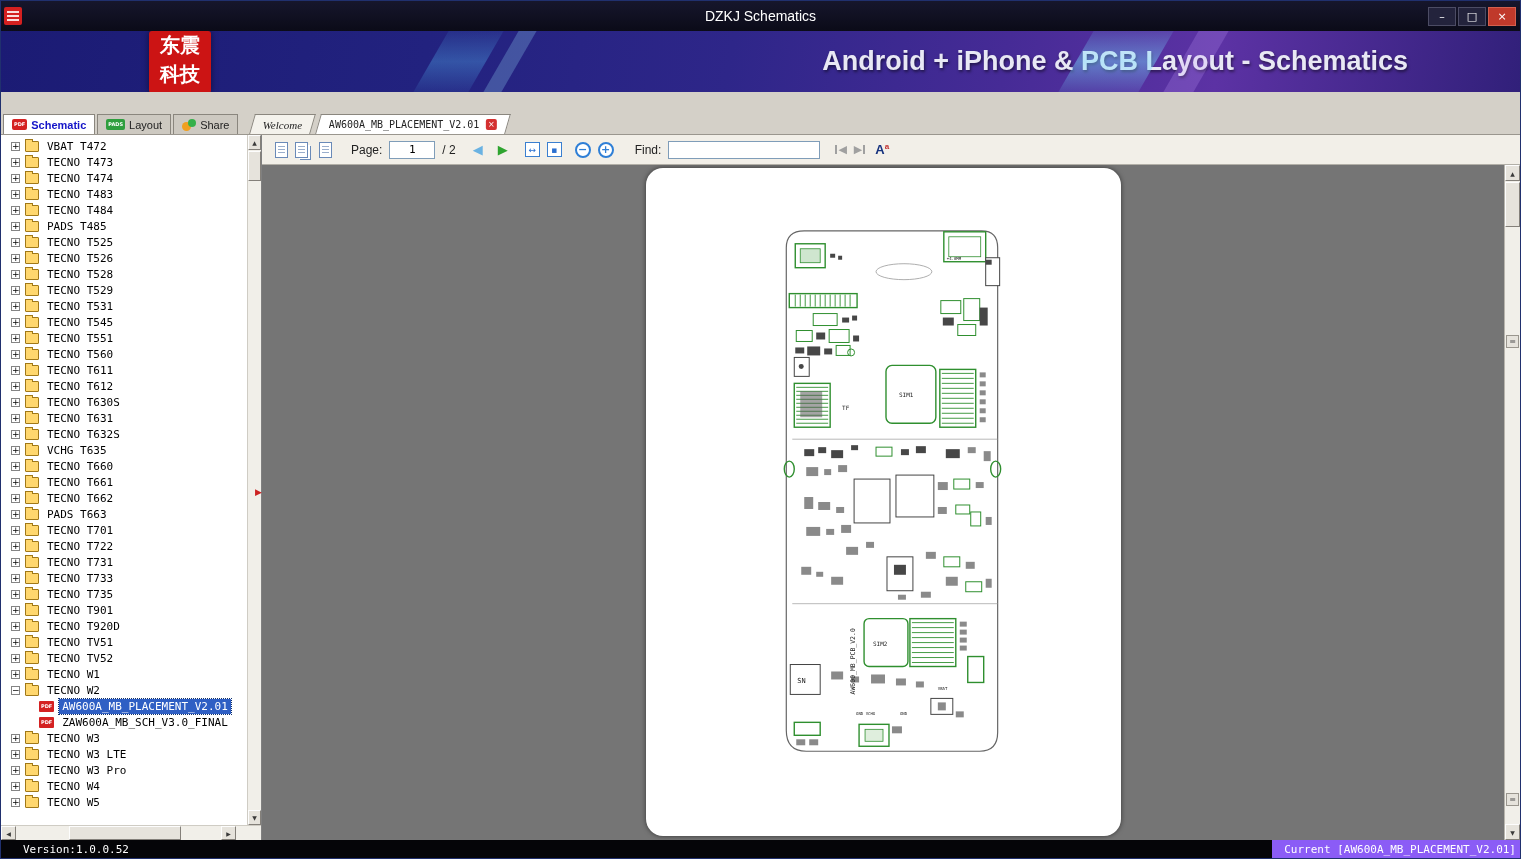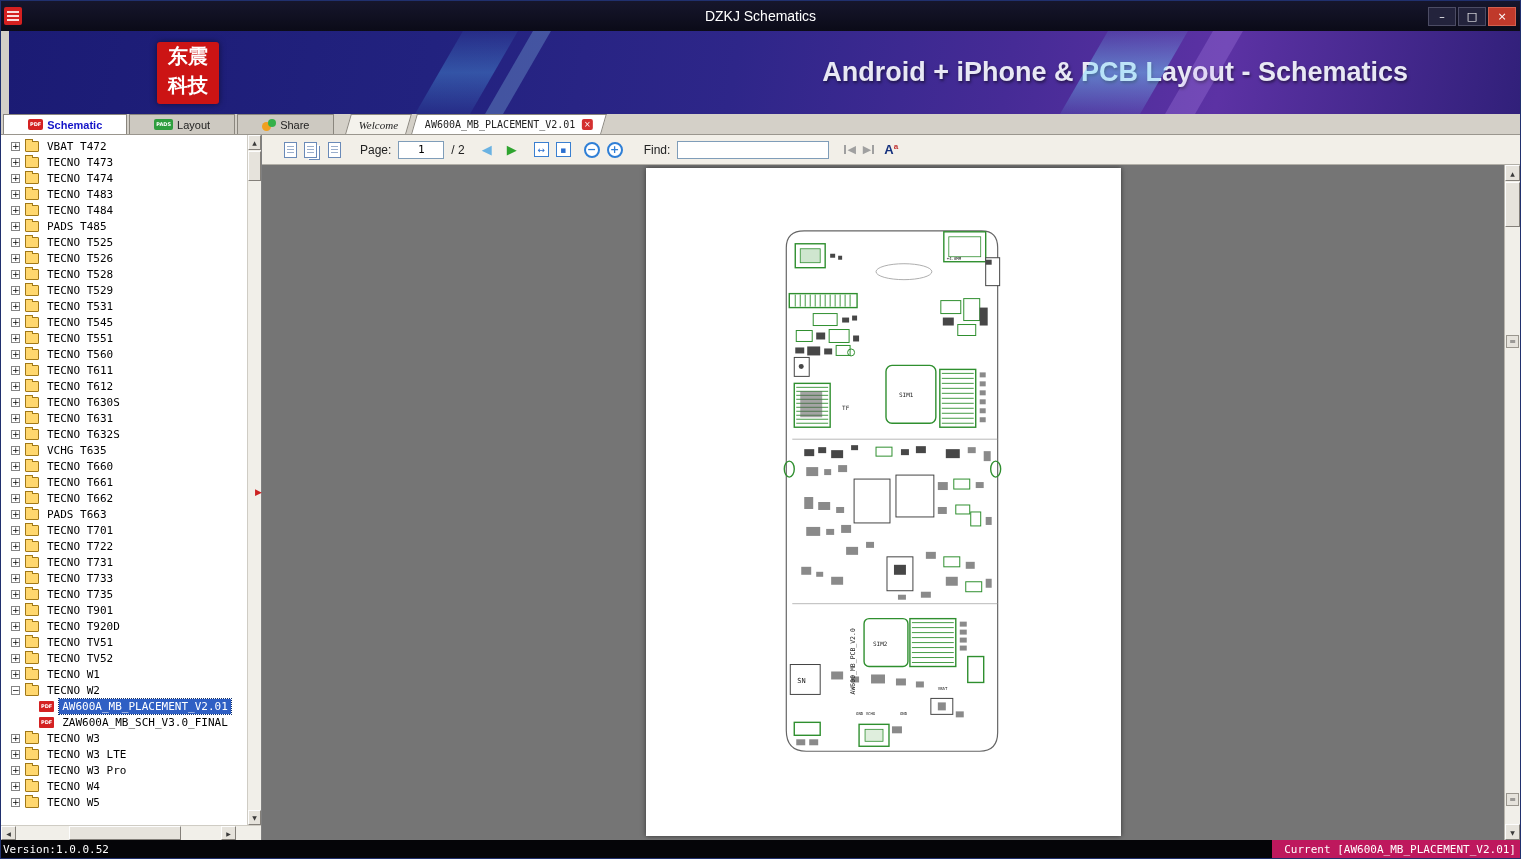--- a/index.html
+++ b/index.html
@@ -9,35 +9,35 @@
   
   .titlebar { position:absolute; top:0; left:0; right:0; height:30px; background:linear-gradient(#16162c,#0b0b18); display:flex; align-items:center; z-index:10;gap:15px; }
   .app-icon { width:18px; height:18px; margin-left:3px; background:#d42020; border-radius:2px; position:relative; flex:none; }
   .app-icon::after { content:""; position:absolute; inset:4px 3px; background:repeating-linear-gradient(#fff 0 2px, transparent 2px 4px); opacity:.85; }
   .win-title { position:absolute; left:0; right:0; text-align:center; color:#fff; font-size:14px; }
   .win-controls { margin-left:auto; display:flex; gap:2px; margin-right:4px; z-index:2; }
   .winbtn { width:28px; height:19px; display:flex; align-items:center; justify-content:center; font-size:11px; color:#fff; background:#23233c; border:1px solid #4c4c64; font-family:"DejaVu Sans",sans-serif; }
   .winbtn.close { background:#c0392b; border-color:#d4604e; }
 
   
-  .banner { position:absolute; top:30px; left:8px; right:0; height:83px; overflow:hidden; display:flex; align-items:center;
+  .banner { position:absolute; top:30px; left:0; right:0; height:61px; overflow:hidden; display:flex; align-items:center;
             background:linear-gradient(100deg,#1b1b74 0%,#22227f 28%,#2e2689 48%,#462b96 66%,#5c32a4 80%,#31207a 100%); }
   .streak { position:absolute; top:-10px; bottom:-10px; transform:skewX(-30deg); pointer-events:none; }
   .streak.s1 { left:430px; width:55px; background:linear-gradient(rgba(90,200,255,0),rgba(90,200,255,.30),rgba(90,200,255,0)); }
   .streak.s2 { left:500px; width:18px; background:rgba(160,230,255,.25); }
   .streak.s3 { left:1075px; width:80px; background:linear-gradient(rgba(120,220,255,0),rgba(120,220,255,.45),rgba(120,220,255,0)); }
   .streak.s4 { left:1180px; width:30px; background:rgba(200,160,255,.22); }
   .logo { width:62px; height:62px; margin-left:148px; background:#cc1414; border-radius:3px; color:#fff; font-weight:bold;
           font-size:20px; line-height:29px; text-align:center; flex:none; box-shadow:0 0 6px rgba(0,0,0,.5); font-family:"DejaVu Sans",sans-serif; }
   .app-name { color:#fff; font-size:35px; font-weight:bold; margin-left:18px; letter-spacing:1px; text-shadow:2px 2px 3px rgba(0,0,0,.55); }
   .subtitle { margin-left:auto; margin-right:112px; color:#e8e8f4; font-size:27px; font-weight:bold; text-shadow:1px 2px 3px rgba(0,0,0,.5); }
 
   
   .tabrow { position:absolute; top:113px; left:0; right:0; height:21px; background:#d4d0c8; display:flex; align-items:flex-end; border-bottom:1px solid #9a968e; }
-  .rtab { height:20px; display:flex; align-items:center; gap:4px; padding:0 24px; font-size:11px; color:#222; background:#cdc9c1;
+  .rtab { height:20px; display:flex; align-items:center; gap:4px; padding:0 8px; font-size:11px; color:#222; background:#cdc9c1;
           border:1px solid #8a867e; border-bottom:none; margin-left:2px; cursor:default; }
   .rtab.active { background:#fff; color:#1414c8; font-weight:bold; }
   .badge { color:#fff; font-weight:bold; font-size:5px; line-height:1; padding:3px 2px; border-radius:2px; display:inline-block; font-family:"DejaVu Sans",sans-serif; }
   .badge.pdf { background:#d42222; }
   .badge.pads { background:#2e9e3e; }
   .share-icon { width:14px; height:12px; position:relative; display:inline-block; }
   .share-icon i { position:absolute; border-radius:50%; }
   .share-icon .c1 { left:0; bottom:0; width:9px; height:9px; background:#f0a020; }
   .share-icon .c2 { right:0; top:0; width:8px; height:8px; background:#35b04a; }
   .doctabs { display:flex; margin-left:10px; }
@@ -73,52 +73,52 @@
   .tree-vscroll .sthumb { top:16px; left:0; width:13px; height:30px; }
   .tree-hscroll { position:absolute; left:0; right:0; bottom:0; height:15px; background:#f1efe9; border-top:1px solid #cfccc4; }
   .tree-hscroll .left { left:0; top:0; width:15px; height:14px; }
   .tree-hscroll .right { right:25px; top:0; width:15px; height:14px; }
   .tree-hscroll .sthumb { left:68px; top:0; width:112px; height:14px; }
   .split-arrow { position:absolute; left:254px; top:352px; color:#cc2222; font-size:9px; z-index:5; font-family:"DejaVu Sans",sans-serif; }
 
   
   .content { flex:1; position:relative; background:#757575; overflow:hidden; }
   .pdf-toolbar { position:absolute; top:0; left:0; right:0; height:30px; background:#f2efe8; border-bottom:1px solid #b2afa7;
-                 display:flex; align-items:center; gap:7px; padding-left:22px; z-index:3; }
+                 display:flex; align-items:center; gap:7px; padding-left:13px; z-index:3; }
   .pgicon { width:13px; height:16px; background:#fff; border:1px solid #6a8ab8; position:relative; flex:none; }
   .pgicon::after { content:""; position:absolute; left:2px; right:2px; top:3px; height:9px; background:repeating-linear-gradient(#9aaecc 0 1px, transparent 1px 3px); }
   .pgicon.multi { box-shadow:3px 2px 0 -1px #fff, 4px 3px 0 -1px #6a8ab8; margin-right:4px; }
   .tool-label { font-size:12px; color:#222; }
   .pg-input { width:46px; height:18px; border:1px solid #7f9db9; font-size:11px; text-align:center; font-family:"DejaVu Sans Mono",monospace; background:#fff; }
   .find-input { width:152px; height:18px; border:1px solid #7f9db9; font-size:11px; padding:0 3px; background:#fff; }
   .tri { font-size:13px; line-height:1; font-family:"DejaVu Sans",sans-serif; }
   .tri.prev { color:#6ab2e2; }
   .tri.next { color:#2fa42f; }
   .fitbtn { width:15px; height:15px; border:1px solid #3a7fd0; background:#fff; color:#2a6fd0; font-size:9px; display:flex; align-items:center; justify-content:center; flex:none; font-family:"DejaVu Sans",sans-serif; }
   .zoombtn { width:16px; height:16px; border-radius:50%; border:2px solid #2f7fd6; color:#2f7fd6; background:#fff; font-weight:bold; font-size:11px; line-height:1; display:flex; align-items:center; justify-content:center; flex:none; font-family:"DejaVu Sans",sans-serif; }
   .fnav { display:flex; align-items:center; color:#a0a0a0; font-size:11px; gap:1px; font-family:"DejaVu Sans",sans-serif; }
   .fnav .bar { width:2px; height:9px; background:#a0a0a0; }
   .fonticon { color:#16327e; font-weight:bold; font-size:13px; line-height:1; }
   .fonticon sup { color:#c03030; font-size:8px; }
 
   .viewer { position:absolute; top:30px; left:0; right:16px; bottom:0; overflow:hidden; }
-  .page { width:475px; height:668px; margin:3px auto 0; background:#fff; box-shadow:0 0 5px rgba(0,0,0,.55); position:relative; }
+  .page { width:475px; height:668px; margin:3px auto 0; background:#fff; box-shadow:0 0 5px rgba(0,0,0,.55); position:relative;border-radius:17px; }
   .page svg { width:100%; height:100%; display:block; }
   .pcb text { fill:#222; font-family:"DejaVu Sans Mono",monospace; }
 
   .viewer-vscroll { position:absolute; top:30px; right:0; width:16px; bottom:0; background:#f1efe9; border-left:1px solid #b8b5ad; }
   .viewer-vscroll .up { top:0; left:0; width:15px; height:16px; }
   .viewer-vscroll .down { bottom:0; left:0; width:15px; height:16px; }
   .viewer-vscroll .sthumb { top:17px; left:0; width:15px; height:45px; }
   .sb-marker { position:absolute; left:1px; width:13px; height:13px; background:#e6e3dc; border:1px solid #9a968e; color:#555; font-size:8px; line-height:12px; text-align:center; font-family:"DejaVu Sans",sans-serif; }
 
   
-  .statusbar { position:absolute; bottom:0; left:0; right:0; height:18px; background:#050508; color:#fff; display:flex; align-items:center; font-family:"DejaVu Sans Mono",monospace; font-size:11px; }
+  .statusbar { position:absolute; bottom:0; left:0; right:0; height:18px; background:#050508; color:#fff; display:flex; align-items:center; font-family:"DejaVu Sans Mono",monospace; font-size:11px;padding-left:20px; }
   .status-left { padding-left:2px; }
-  .status-right { margin-left:auto; height:100%; display:flex; align-items:center; padding:0 4px 0 12px; background:#be185d; }
+  .status-right { margin-left:auto; height:100%; display:flex; align-items:center; padding:0 4px 0 12px; background:#8b5cf6; }
 </style>
 </head>
 <body>
 
 <div class="window">
 
   <div class="titlebar">
     <span class="app-icon"></span>
     <span class="win-title">DZKJ Schematics</span>
     <div class="win-controls">

